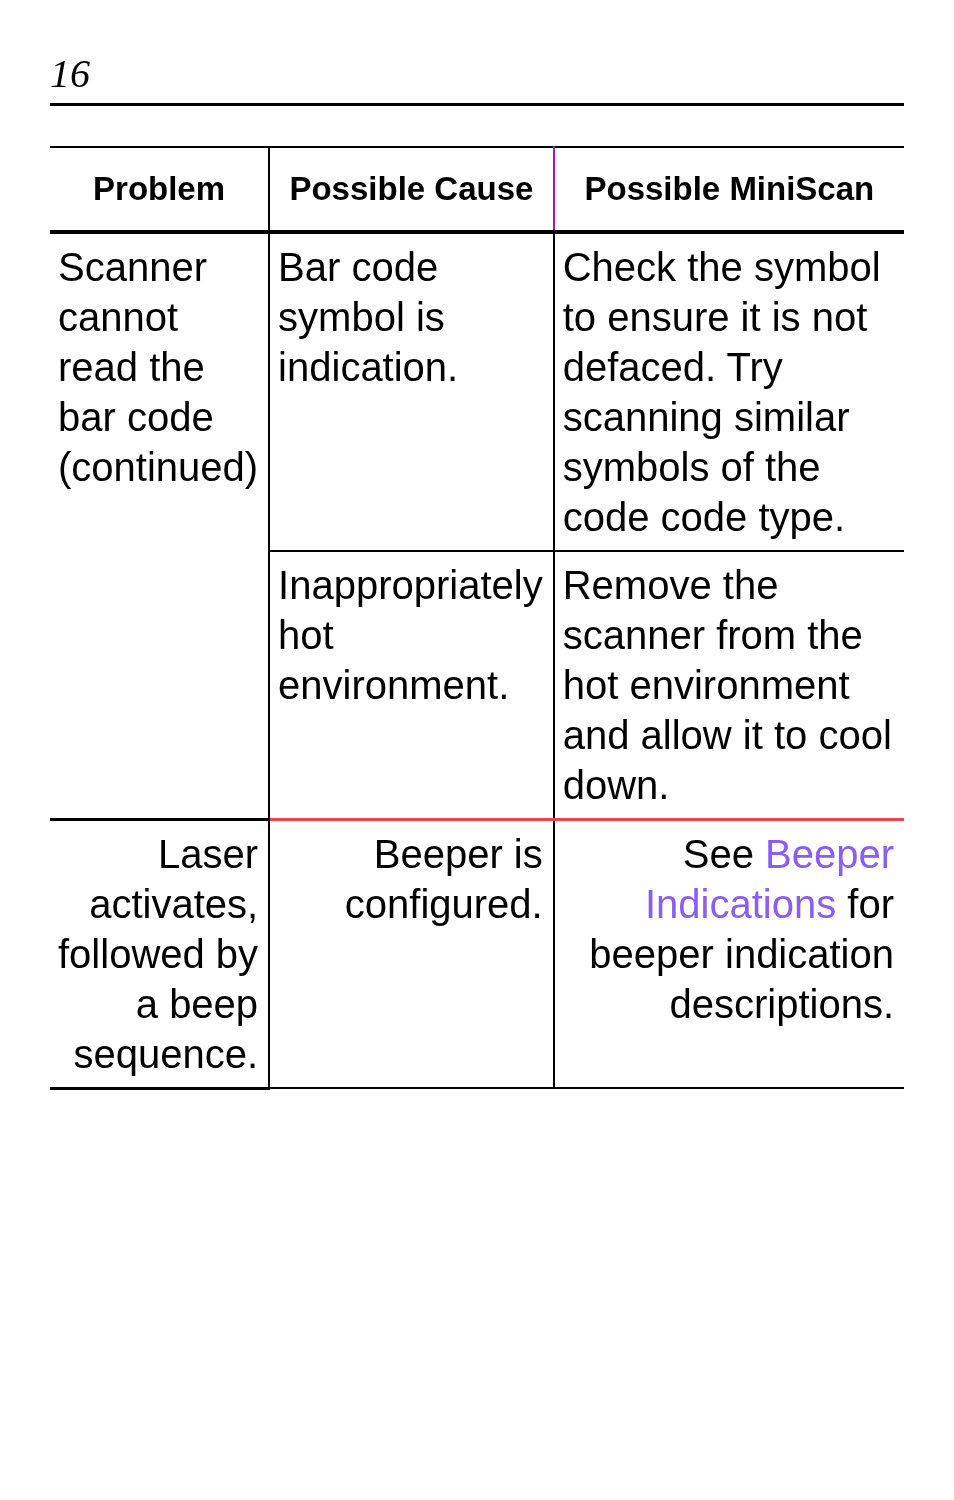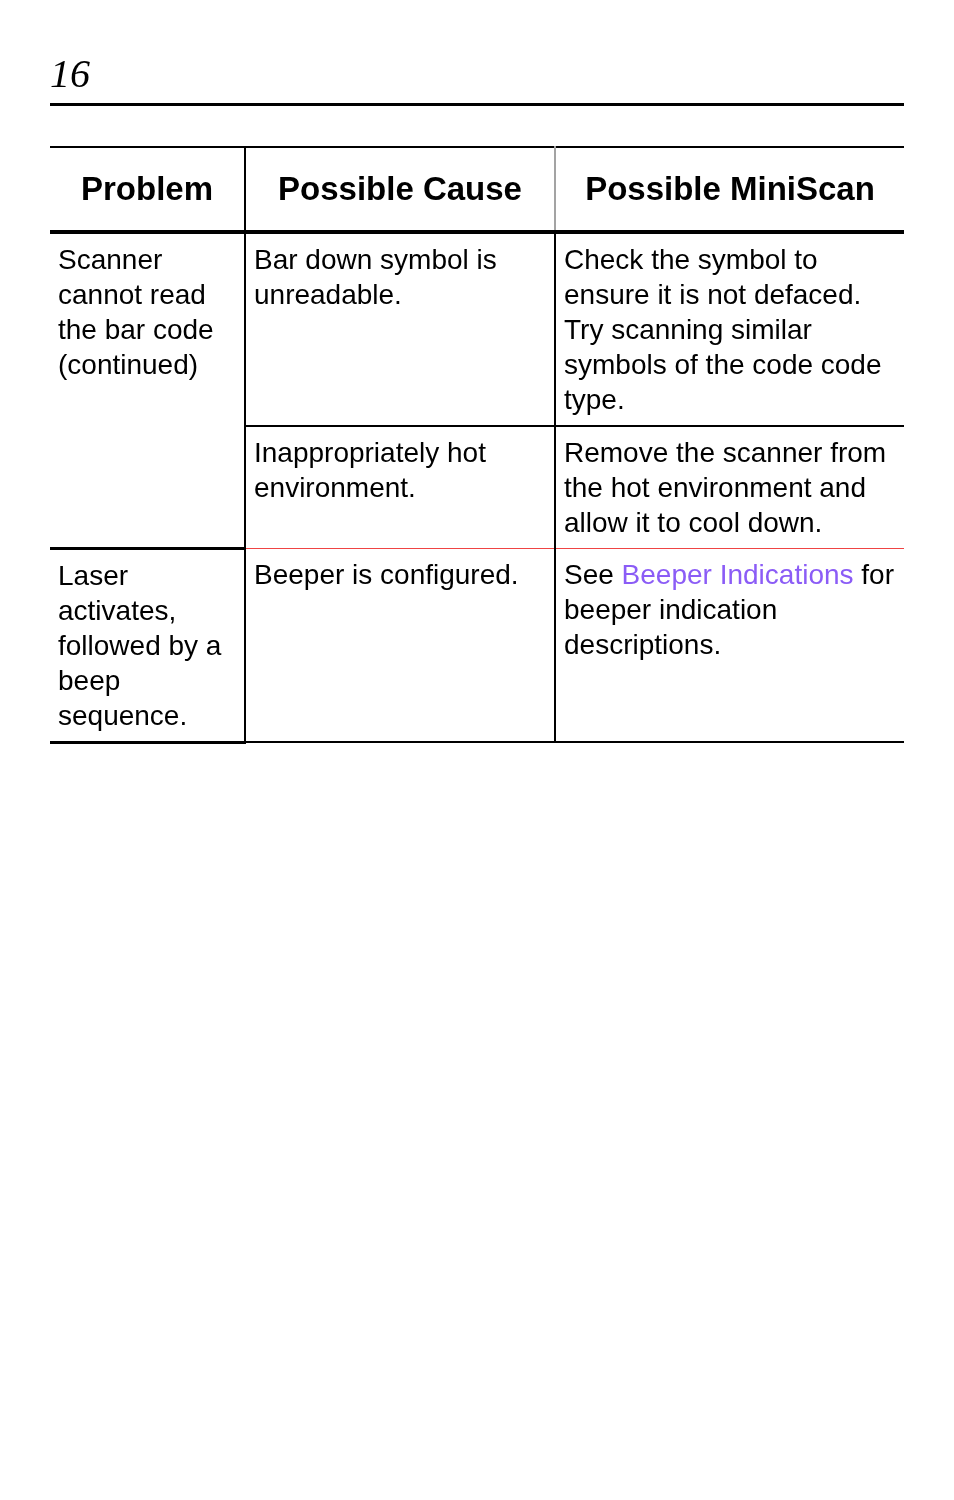--- a/index.html
+++ b/index.html
@@ -50,41 +50,42 @@
       padding: 22px 10px;
       text-align: center;
       vertical-align: middle;
       line-height: 1.15;
     }
     th.col-problem {
       width: 195px;
       border-right: 2px solid #000000;
     }
     th.col-cause {
-      width: 310px;
-      border-right: 2px solid #a3a3a3;
+      width: 220px;
+      border-right: 2px solid #a21caf;
     }
     th.col-solutions {
       width: auto;
     }
     tbody td {
-      font-size: 28px;
+      font-size: 40px;
       font-family: Arial, Helvetica, sans-serif;
       padding: 8px 10px 8px 8px;
       vertical-align: top;
       line-height: 1.25;
     }
     tbody tr.row-a td {
       border-bottom: 2px solid #000000;
     }
     tbody tr.row-b td {
-      border-bottom: 1px solid #ef4444;
+      border-bottom: 3px solid #ef4444;
     }
     tbody tr.row-c td {
       border-bottom: 2px solid #000000;
+      text-align: right;
     }
     td.problem-cell {
       border-right: 2px solid #000000;
       border-bottom: 3px solid #000000 !important;
     }
     td.cause-cell {
       border-right: 2px solid #000000;
     }
     .link {
       color: #8b5cf6;
@@ -101,21 +102,21 @@
   <thead>
     <tr>
       <th class="col-problem">Problem</th>
       <th class="col-cause">Possible Cause</th>
       <th class="col-solutions">Possible MiniScan</th>
     </tr>
   </thead>
   <tbody>
     <tr class="row-a">
       <td class="problem-cell" rowspan="2">Scanner cannot read the bar code (continued)</td>
-      <td class="cause-cell">Bar down symbol is unreadable.</td>
+      <td class="cause-cell">Bar code symbol is indication.</td>
       <td>Check the symbol to ensure it is not defaced. Try scanning similar symbols of the code code type.</td>
     </tr>
     <tr class="row-b">
       <td class="cause-cell">Inappropriately hot environment.</td>
       <td>Remove the scanner from the hot environment and allow it to cool down.</td>
     </tr>
     <tr class="row-c">
       <td class="problem-cell">Laser activates, followed by a beep sequence.</td>
       <td class="cause-cell">Beeper is configured.</td>
       <td><span>See </span><span class="link">Beeper Indications</span><span> for beeper indication descriptions.</span></td>

